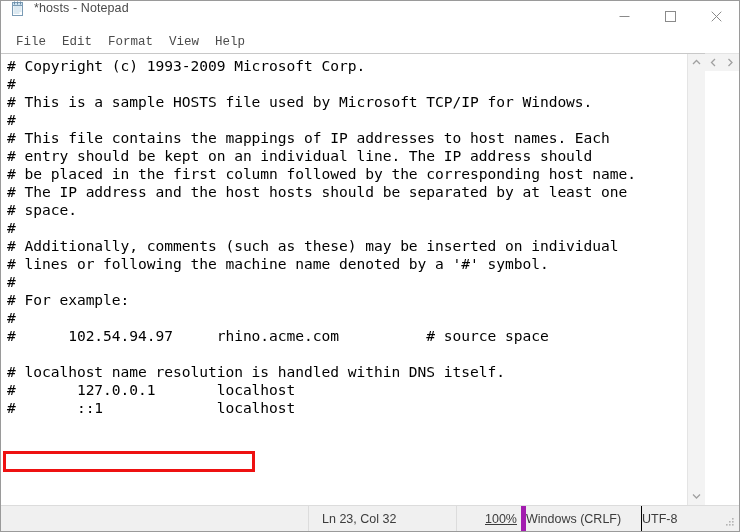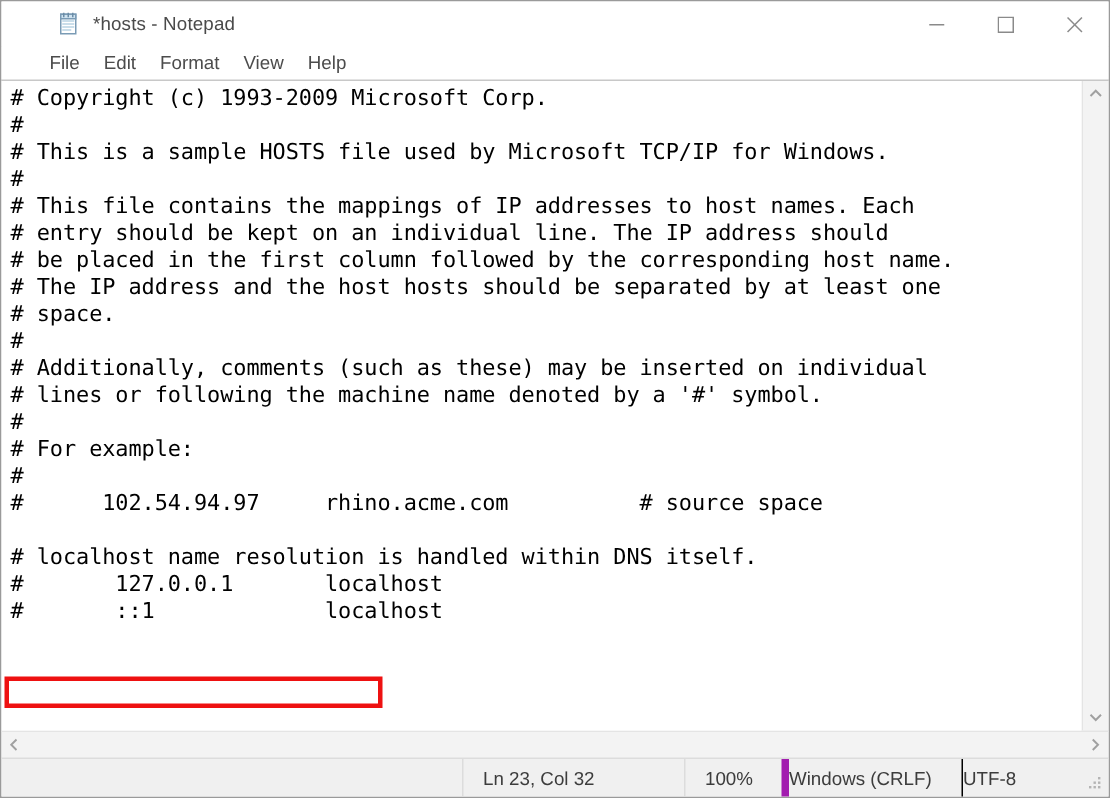--- a/index.html
+++ b/index.html
@@ -24,23 +24,22 @@
     display: flex;
     flex-direction: column;
   }
 
   
   #titlebar {
     height: 30px;
     min-height: 30px;
     background: #ffffff;
     display: flex;
-    align-items: center;
-    position: relative;
-    padding-left: 28px;
+    align-items: flex-start;
+    position: relative;
   }
   #app-icon {
     width: 16px;
     height: 16px;
     margin-left: 9px;
     margin-right: 8px;
     position: relative;
     flex: 0 0 auto;
   }
   #title-text {
@@ -65,35 +64,35 @@
   }
   .winbtn svg { display: block; }
 
   
   #menubar {
     height: 22px;
     min-height: 22px;
     background: #ffffff;
     display: flex;
     align-items: center;
-    padding-left: 24px;
+    padding-left: 7px;
+    font-family: Liberation Mono, monospace;
   }
   .menu-item {
     font-size: 12.5px;
     color: #4c4c4c;
     padding: 2px 8px 3px 8px;
     white-space: nowrap;
   }
 
   
   #editor-wrap {
     flex: 1 1 auto;
     position: relative;
     display: flex;
-    flex-direction: column;
     min-height: 0;
   }
   #editor-row {
     flex: 1 1 auto;
     display: flex;
     min-height: 0;
     border-top: 1px solid #c8c8c8;
   }
   #textarea {
     flex: 1 1 auto;
@@ -169,21 +168,21 @@
   .status-cell {
     display: flex;
     align-items: center;
     font-size: 12.5px;
     color: #3c3c3c;
     box-sizing: border-box;
     white-space: nowrap;
   }
   #st-spacer { width: 307px; }
   #st-ln   { width: 148px; border-left: 1px solid #dcdcdc; padding-left: 13px; }
-  #st-zoom { width: 65px;  border-left: 1px solid #dcdcdc; padding-left: 13px; }
+  #st-zoom { width: 65px;  border-left: 1px solid #dcdcdc; padding-left: 28px; text-decoration: underline; }
   #st-eol  { width: 120px; border-left: 5px solid #a21caf; }
   #st-enc  { flex: 1 1 auto; border-left: 1px solid #000000; }
   #grip {
     position: absolute;
     right: 3px;
     bottom: 3px;
     width: 12px;
     height: 12px;
   }
 </style>

